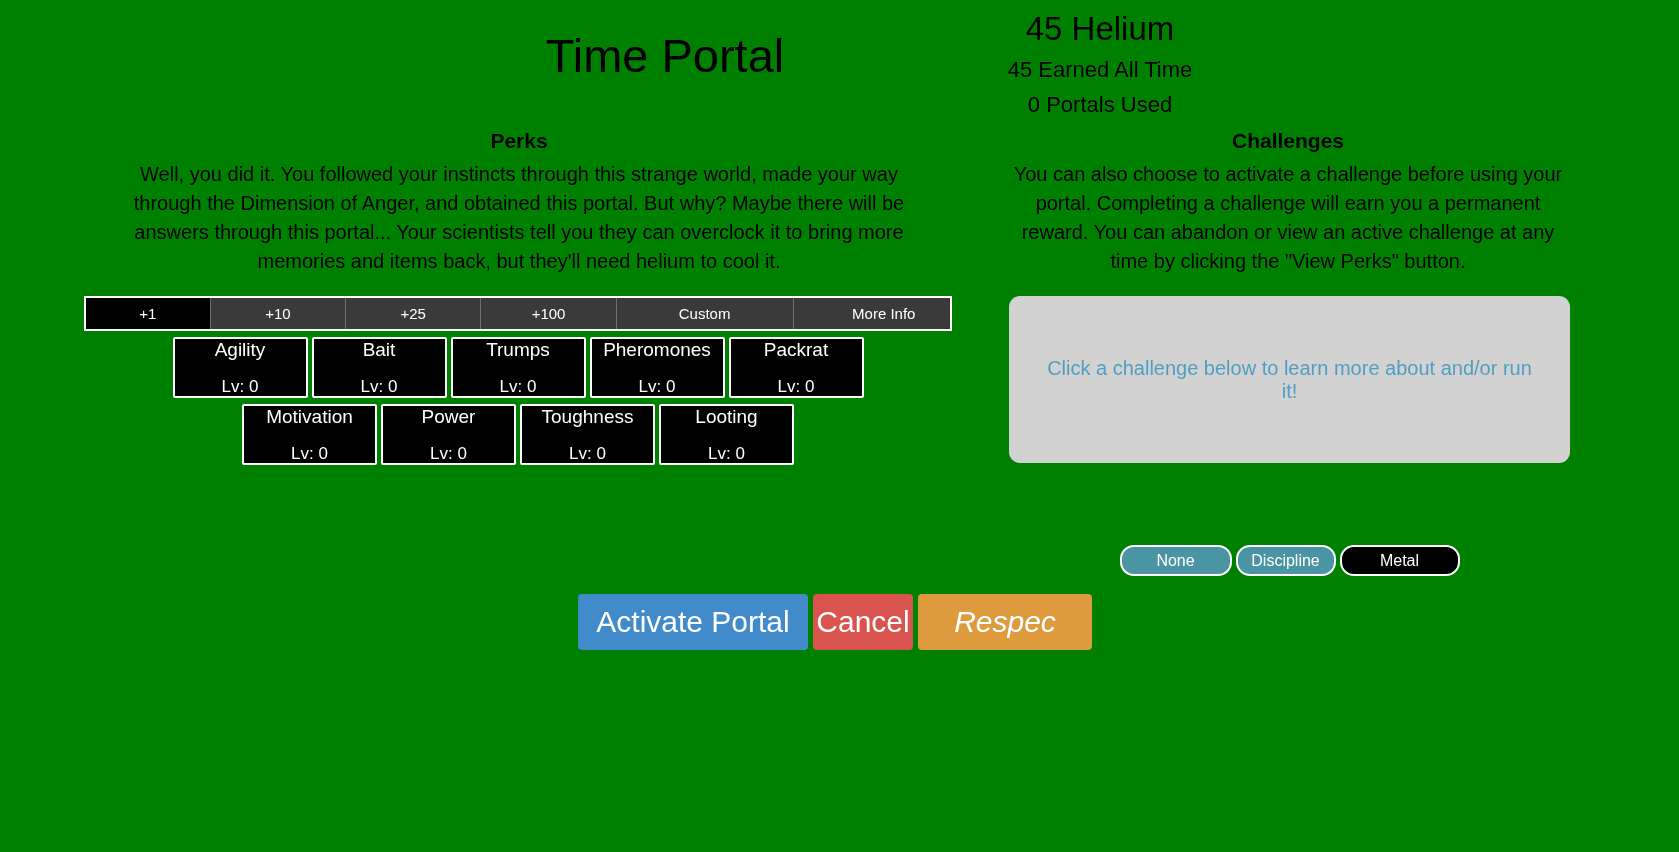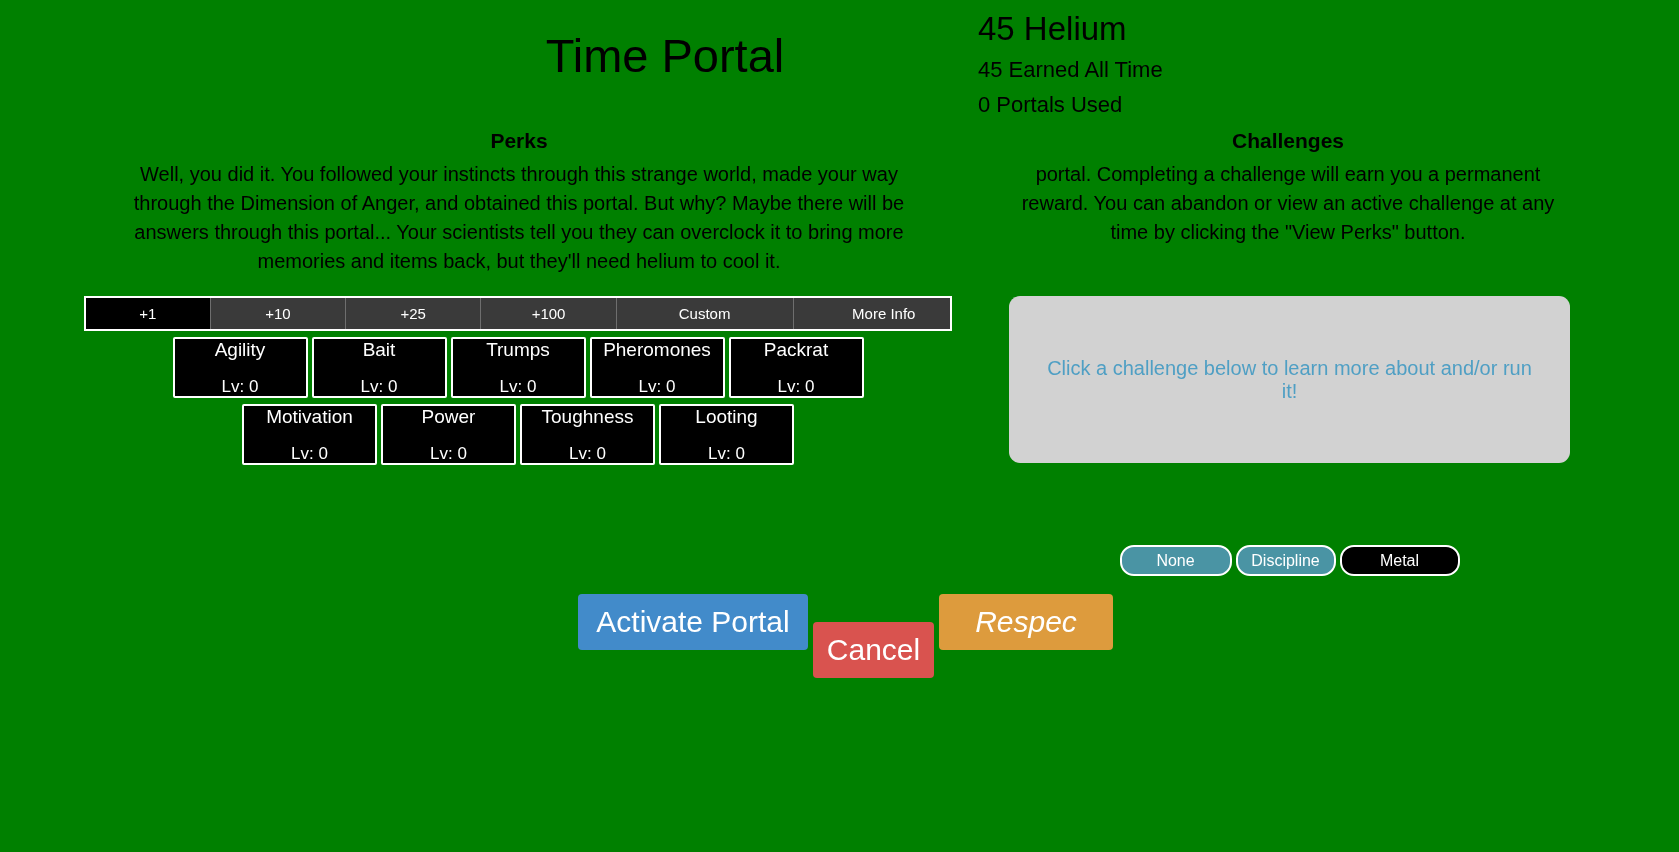--- a/index.html
+++ b/index.html
@@ -8,21 +8,21 @@
     position:relative;
     background:#008000;
     font-family:"Liberation Sans","DejaVu Sans",sans-serif;
     color:#000;
     overflow:hidden;
   }
   .abs { position:absolute; }
 
   
   .portal-title { left:0; top:28px; width:1330px; text-align:center; font-size:47px; font-weight:400; }
-  .helium-block { left:978px; top:10px; width:312px; text-align:left; }
+  .helium-block { left:944px; top:10px; width:312px; text-align:center; }
   .helium-current { font-size:33px; font-weight:400; }
   .helium-earned, .helium-portals { font-size:22px; margin-top:9px; }
 
   
   .section-head { font-weight:bold; font-size:21px; text-align:center; }
   .perks-head { left:86px; top:129px; width:866px; }
   .challenges-head { left:855px; top:129px; width:866px; }
   .desc { font-size:20px; line-height:29px; text-align:center; }
   .perks-desc { left:104px; top:160px; width:830px; }
   .challenges-desc { left:993px; top:160px; width:590px; }
@@ -79,21 +79,21 @@
 
   
   .action-row { left:578px; top:594px; display:flex; gap:5px; }
   .action-btn {
     height:56px; border:none; border-radius:4px;
     color:#ffffff; font-size:30px; cursor:pointer;
     display:flex; align-items:center; justify-content:center;
     font-family:"Liberation Sans","DejaVu Sans",sans-serif;
   }
   .activate { width:230px; background:#428bca; }
-  .cancel   { width:121px; background:#d9534f;margin-top:28px; }
+  .cancel   { width:100px; background:#d9534f; }
   .respec   { width:174px; background:#dd9b3d;font-style:italic; }
 </style>
 </head>
 <body>
 
 <h1 class="abs portal-title">Time Portal</h1>
 
 <div class="abs helium-block">
   <div class="helium-current">45 Helium</div>
   <div class="helium-earned">45 Earned All Time</div>
@@ -154,20 +154,21 @@
     <div class="perk-level">Lv: 0</div>
   </div>
   <div class="perk-btn">
     <div class="perk-name">Looting</div>
     <div class="perk-level">Lv: 0</div>
   </div>
 </div>
 
 <div class="abs section-head challenges-head">Challenges</div>
 <div class="abs desc challenges-desc">
+  <div>You can also choose to activate a challenge before using your</div>
   <div>portal. Completing a challenge will earn you a permanent</div>
   <div>reward. You can abandon or view an active challenge at any</div>
   <div>time by clicking the "View Perks" button.</div>
 </div>
 
 <div class="abs challenge-panel">
   <span class="challenge-panel-text">Click a challenge below to learn more about and/or run it!</span>
 </div>
 
 <div class="abs challenge-btn-row">

